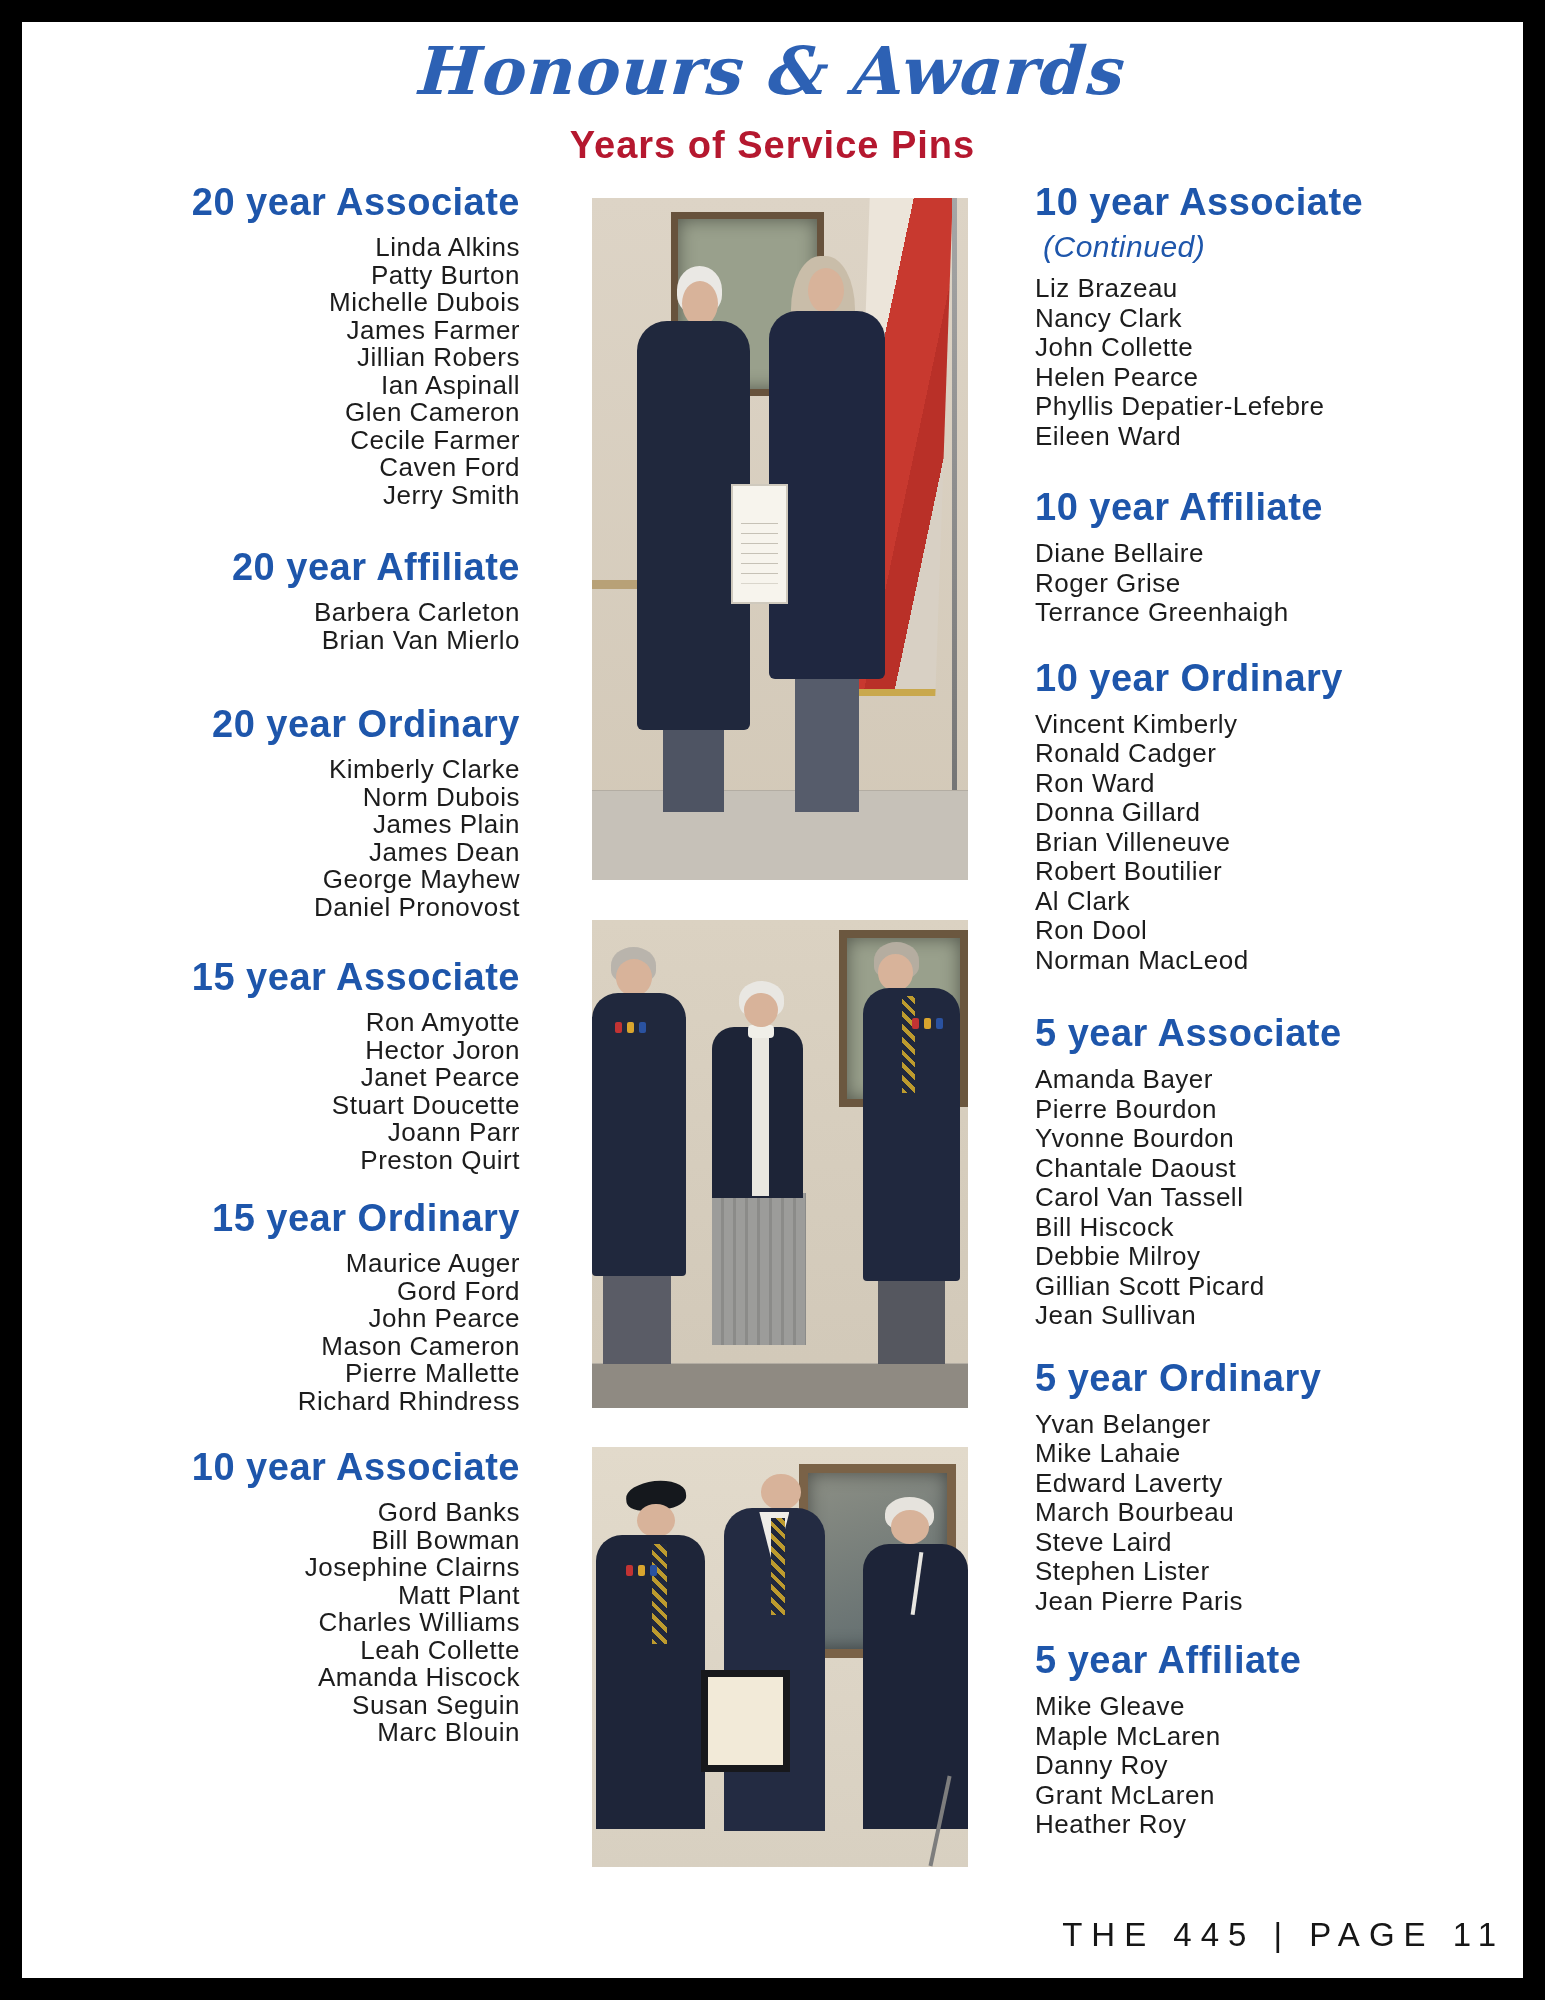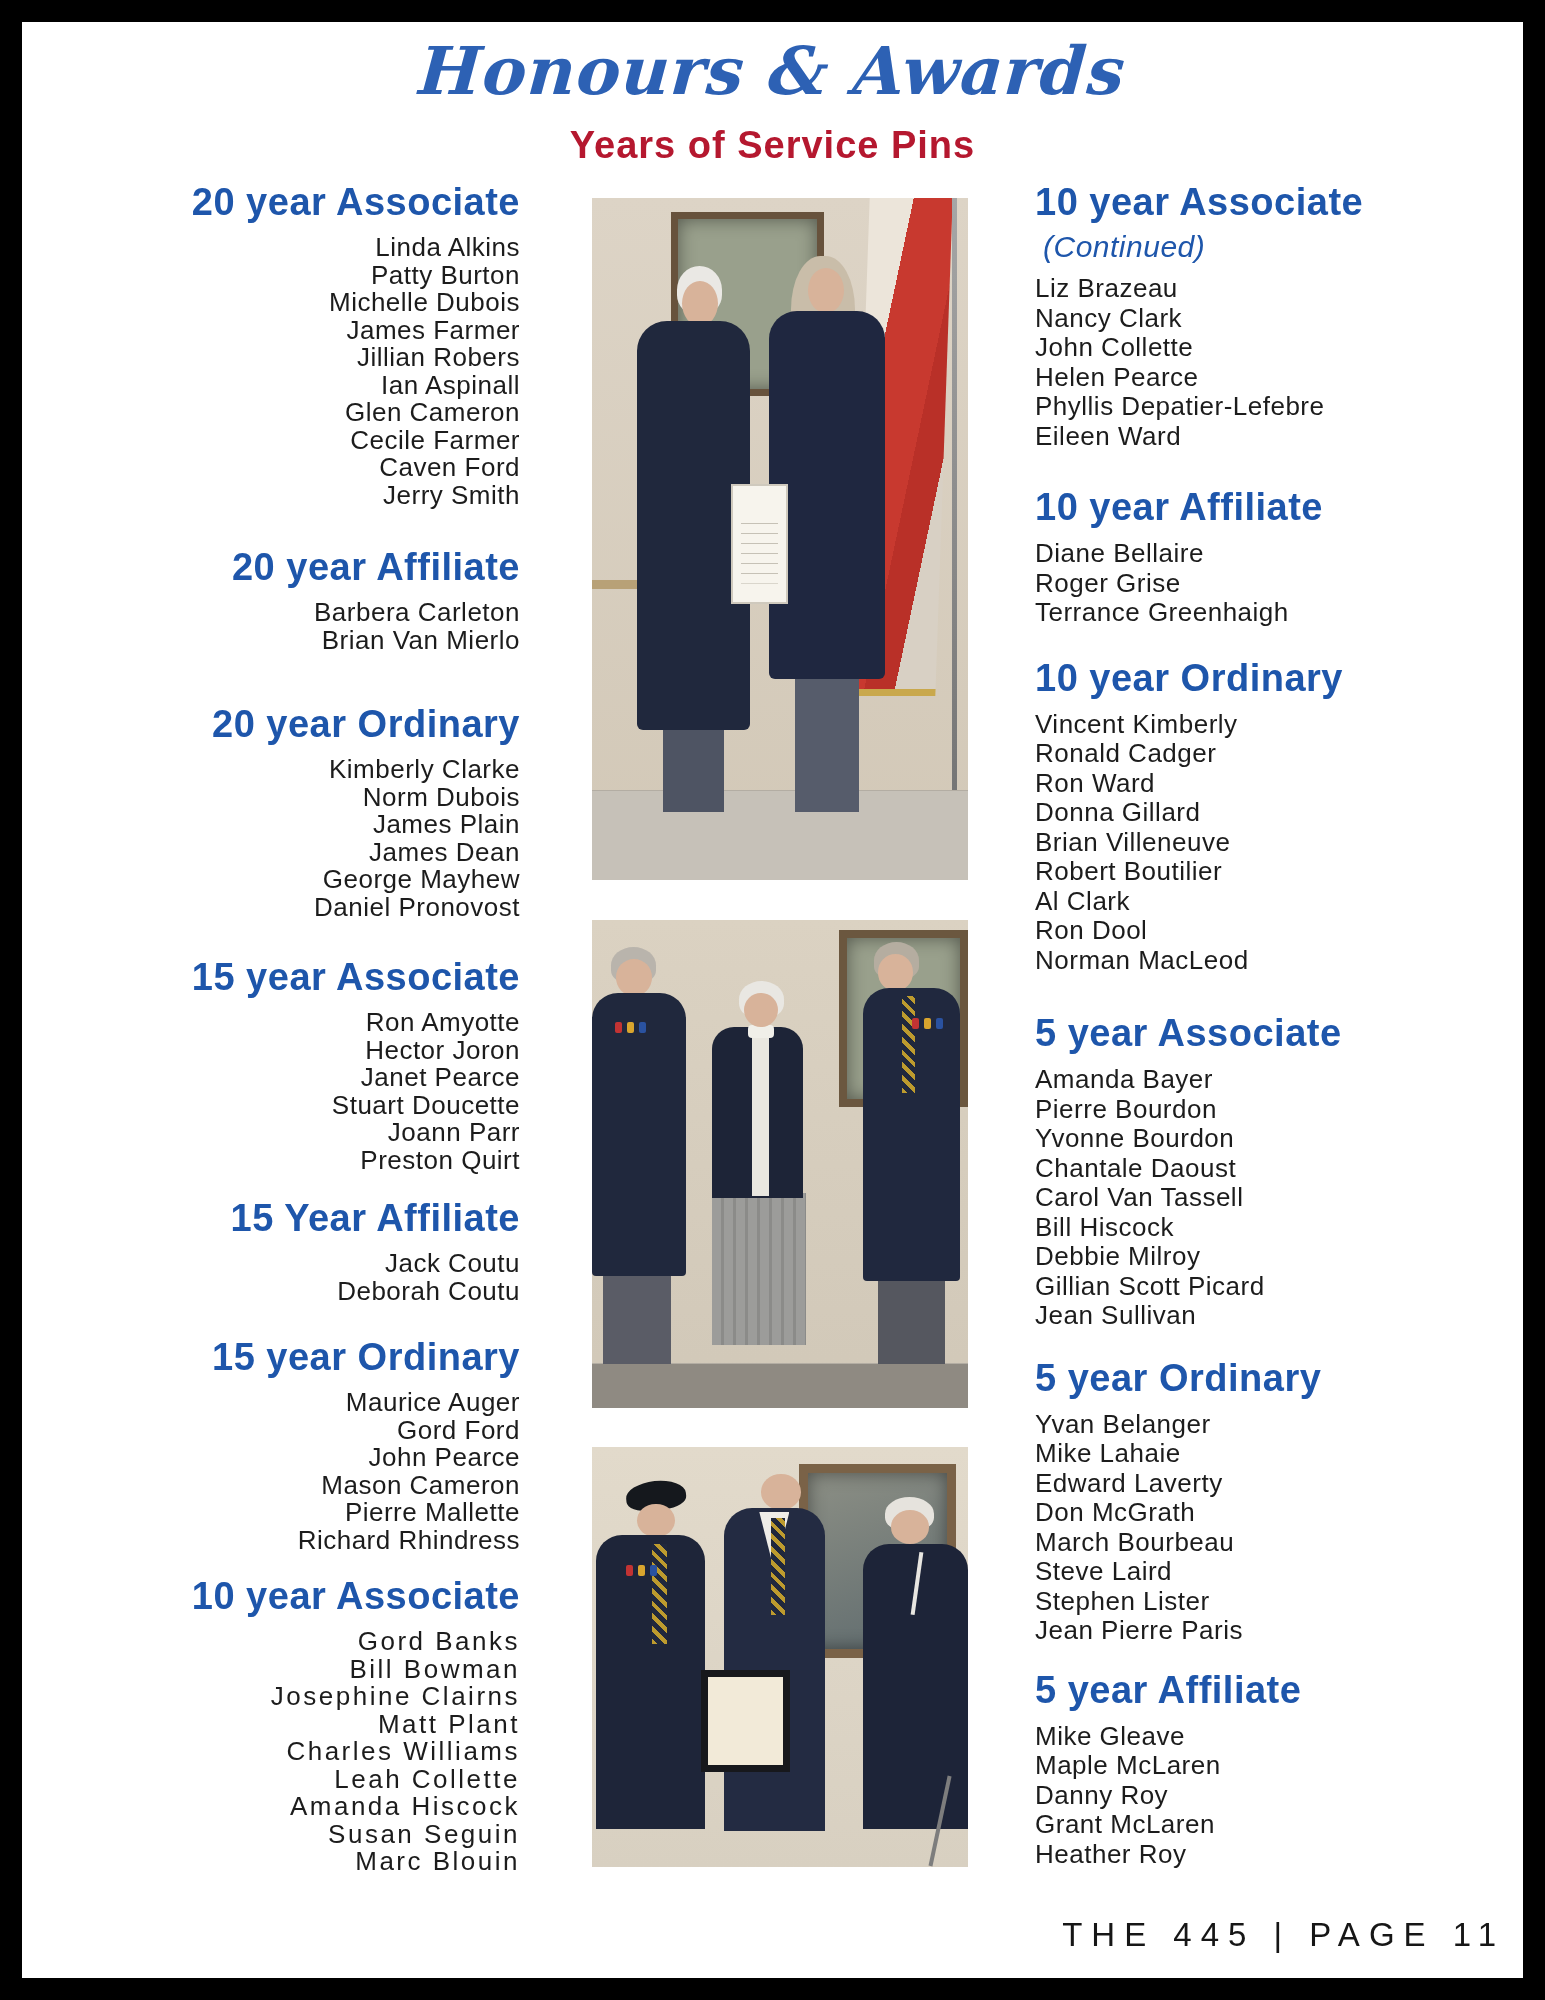--- a/index.html
+++ b/index.html
@@ -189,28 +189,20 @@
     <div class="sec-names">
           <div class="member-name">Ron Amyotte</div>
           <div class="member-name">Hector Joron</div>
           <div class="member-name">Janet Pearce</div>
           <div class="member-name">Stuart Doucette</div>
           <div class="member-name">Joann Parr</div>
           <div class="member-name">Preston Quirt</div>
         </div>
   </section>
 
-  <section class="award-section">
-    <h2 class="sec-heading">15 Year Affiliate</h2>
-
-    <div class="sec-names">
-          <div class="member-name">Jack Coutu</div>
-          <div class="member-name">Deborah Coutu</div>
-        </div>
-  </section>
 
   <section class="award-section">
     <h2 class="sec-heading">15 year Ordinary</h2>
 
     <div class="sec-names">
           <div class="member-name">Maurice Auger</div>
           <div class="member-name">Gord Ford</div>
           <div class="member-name">John Pearce</div>
           <div class="member-name">Mason Cameron</div>
           <div class="member-name">Pierre Mallette</div>
@@ -290,21 +282,20 @@
         </div>
   </section>
 
   <section class="award-section">
     <h2 class="sec-heading">5 year Ordinary</h2>
 
     <div class="sec-names">
           <div class="member-name">Yvan Belanger</div>
           <div class="member-name">Mike Lahaie</div>
           <div class="member-name">Edward Laverty</div>
-          <div class="member-name">Don McGrath</div>
           <div class="member-name">March Bourbeau</div>
           <div class="member-name">Steve Laird</div>
           <div class="member-name">Stephen Lister</div>
           <div class="member-name">Jean Pierre Paris</div>
         </div>
   </section>
 
   <section class="award-section">
     <h2 class="sec-heading">5 year Affiliate</h2>
 

